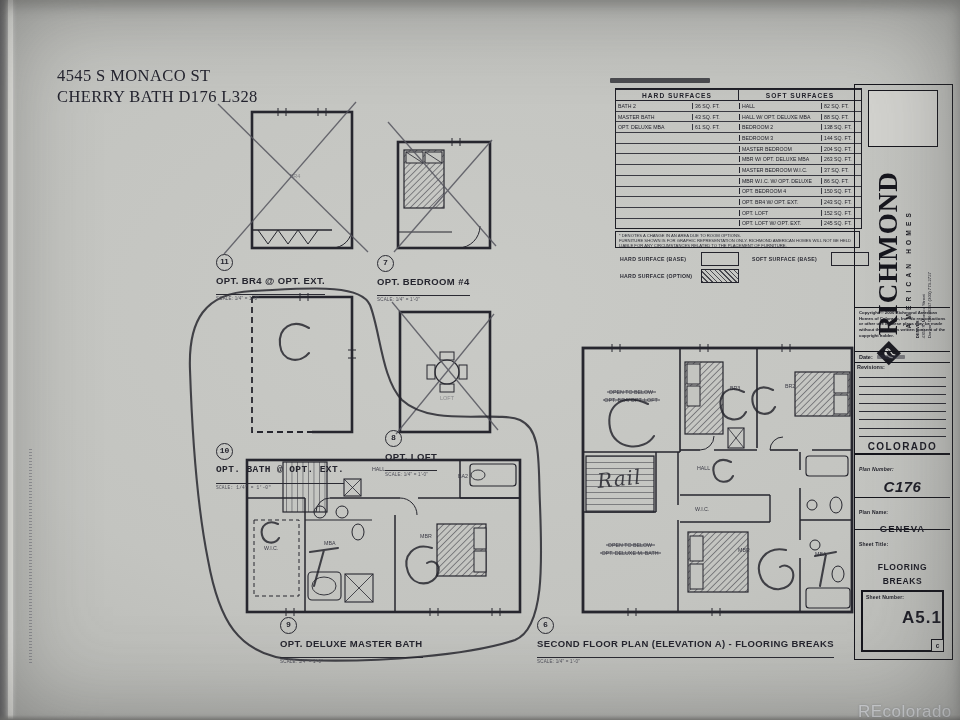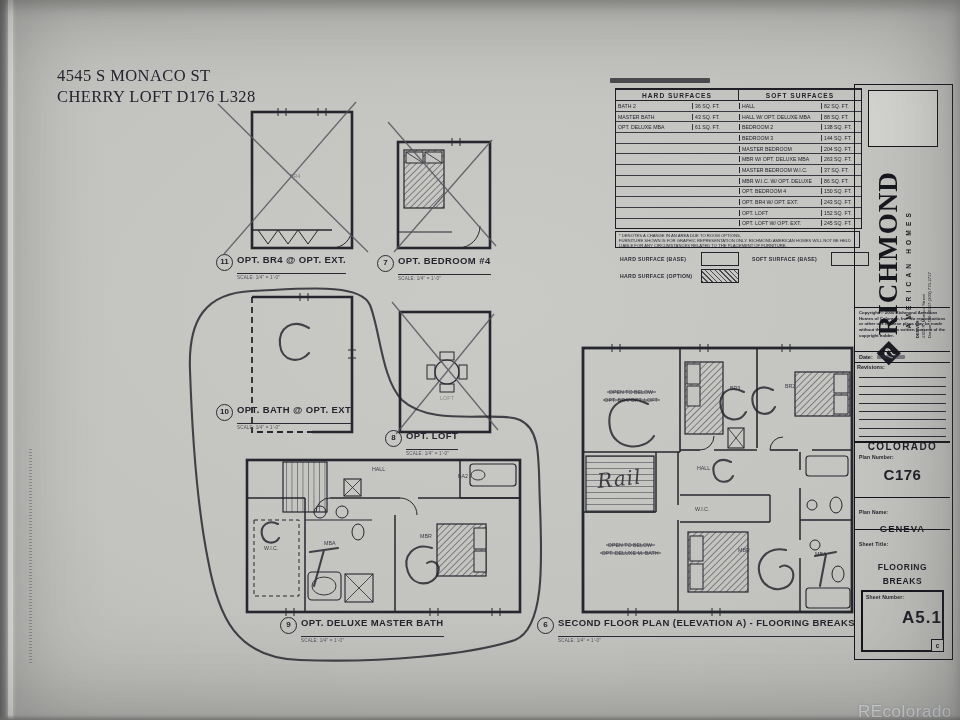--- a/index.html
+++ b/index.html
@@ -13,21 +13,21 @@
   .edge-left-dark{left:0;top:0;width:8px;height:720px;background:linear-gradient(90deg,#717174,#9c9c99);}
   .edge-left-white{left:8px;top:0;width:5px;height:720px;background:rgba(250,250,246,.85);box-shadow:0 0 4px rgba(255,255,255,.7);}
   .edge-bottom{left:0;bottom:0;width:960px;height:5px;background:linear-gradient(0deg,#8a8a87,rgba(138,138,135,0));}
   .artifact-bar{left:610px;top:78px;width:100px;height:5px;background:#2c2c32;opacity:.8;border-radius:1px;}
   .plot-stamp{left:29px;top:448px;width:3px;height:215px;opacity:.55;
     background:repeating-linear-gradient(0deg, rgba(60,60,78,.65) 0 1px, transparent 1px 3px);}
   
   #address{left:57px;top:66px;font-family:"Liberation Serif",serif;color:#23232e;
     font-size:16.5px;line-height:1.25;letter-spacing:.4px;}
   
-  .plan-label{display:flex;align-items:flex-start;gap:4px;color:#25252e;}
+  .plan-label{display:flex;align-items:flex-start;gap:4px;color:#25252e;flex-direction:column;}
   .pl-circle{flex:none;width:15px;height:15px;border:1.4px solid #2a2a32;border-radius:50%;
     font-weight:bold;font-size:8px;line-height:14px;text-align:center;margin-top:0;}
   .pl-col{display:flex;flex-direction:column;}
   .pl-title{font-weight:bold;font-size:9.5px;letter-spacing:.4px;border-bottom:1.4px solid #2a2a32;
     padding-bottom:8px;white-space:nowrap;}
   .pl-scale{font-size:4.5px;color:#50505a;margin-top:1px;letter-spacing:.2px;}
   
   #surface-table{left:615px;top:88px;width:245px;border:1.7px solid #1f1f26;color:#23232c;}
   .st-title{text-align:center;padding:1.5px 0 1px;}
   .st-title span{font-weight:bold;font-size:9.5px;letter-spacing:2.5px;border-bottom:1.2px solid #23232c;padding:0 4px 1px;}
@@ -57,21 +57,21 @@
   .brand-name{font-family:"Liberation Serif",serif;font-weight:bold;font-size:27px;letter-spacing:1px;color:#16161d;}
   .brand-sub{font-size:6.5px;font-weight:bold;letter-spacing:4.2px;color:#16161d;margin-top:1px;align-self:center;}
   .brand-addr{font-size:4.3px;line-height:1.35;color:#23232c;align-self:flex-start;margin:3px 0 0 28px;}
   #copyright{top:222px;height:44px;border-top:1.6px solid #15151c;padding:2px 4px;font-size:4.3px;line-height:1.32;font-weight:600;}
   #date-row{top:266px;height:12px;border-top:1.3px solid #15151c;border-bottom:1.3px solid #15151c;
     padding:1.5px 4px;font-size:5.5px;font-weight:bold;display:flex;gap:4px;align-items:center;}
   .smudge{display:inline-block;width:28px;height:4.5px;background:rgba(45,45,58,.5);border-radius:1px;filter:blur(.4px);}
   #revisions{top:278px;height:74px;padding:1px 2px;font-size:5.5px;font-weight:bold;}
   .rev-line{height:7.4px;border-bottom:.9px solid #2c2c34;margin:0 2px;}
   #state-row{top:352px;height:20px;text-align:center;font-weight:bold;font-size:10px;letter-spacing:1.4px;padding-top:4px;}
-  #plan-number{top:356px;height:36px;border-top:2px solid #15151c;padding:1.5px 4px;}
+  #plan-number{top:368px;height:36px;border-top:2px solid #15151c;padding:1.5px 4px;font-style:italic;}
   #plan-name{top:412px;height:32px;border-top:1.8px solid #15151c;padding:1.5px 4px;}
   #sheet-title{top:444px;height:58px;border-top:1.8px solid #15151c;padding:1.5px 4px;}
   .sb-label{font-size:5px;font-weight:bold;letter-spacing:.2px;}
   .sb-value-lg{text-align:center;font-weight:bold;font-size:15px;letter-spacing:.5px;margin-top:3px;}
   .sb-value-md{text-align:center;font-weight:bold;font-size:9.5px;letter-spacing:1px;margin-top:5px;}
   .sb-value-title{text-align:center;font-weight:bold;font-size:8.5px;line-height:1.7;letter-spacing:.6px;margin-top:10px;}
   #sheet-number{top:505px;left:6px;width:83px;height:62px;border:2px solid #15151c;}
   #sheet-number .sb-label{padding:2px 0 0 3px;display:block;}
   .sheet-num{text-align:right;font-weight:bold;font-size:17px;letter-spacing:1px;margin-top:8px;}
   .rev-letter-box{position:absolute;right:-2px;bottom:-2px;width:11px;height:11px;border:1.6px solid #15151c;
@@ -86,21 +86,21 @@
 <div id="sheet">
 
   <div class="abs edge-left-dark"></div>
   <div class="abs edge-left-white"></div>
   <div class="abs edge-bottom"></div>
   <div class="abs artifact-bar"></div>
   <div class="abs plot-stamp"></div>
 
   <div id="address" class="abs">
     <div>4545 S MONACO ST</div>
-    <div>CHERRY LOFT  D176  L328</div>
+    <div>CHERRY BATH  D176  L328</div>
   </div>
 
   <svg class="abs" width="960" height="720" style="left:0;top:0;">
     <defs>
       <pattern id="hatch" width="4.5" height="4.5" patternTransform="rotate(45)" patternUnits="userSpaceOnUse">
         <line x1="0" y1="0" x2="0" y2="4.5" stroke="#34343c" stroke-width="1"></line>
       </pattern>
       <pattern id="stairsV" width="5.5" height="10" patternUnits="userSpaceOnUse">
         <line x1="0" y1="0" x2="0" y2="10" stroke="#34343c" stroke-width="1"></line>
       </pattern>
@@ -327,21 +327,21 @@
       <div class="pl-scale">SCALE:  1/4" = 1'-0"</div>
     </div>
   </div>
   <div class="abs plan-label" style="left:377px;top:255px;">
     <div class="pl-circle">7</div>
     <div class="pl-col">
       <div class="pl-title">OPT. BEDROOM #4</div>
       <div class="pl-scale">SCALE:  1/4" = 1'-0"</div>
     </div>
   </div>
-  <div class="abs plan-label" style="left:216px;top:404px;">
+  <div class="abs plan-label" style="left:216px;top:443px;font-family:Liberation Mono, monospace;">
     <div class="pl-circle">10</div>
     <div class="pl-col">
       <div class="pl-title">OPT. BATH @ OPT. EXT.</div>
       <div class="pl-scale">SCALE:  1/4" = 1'-0"</div>
     </div>
   </div>
   <div class="abs plan-label" style="left:385px;top:430px;">
     <div class="pl-circle">8</div>
     <div class="pl-col">
       <div class="pl-title">OPT. LOFT</div>

